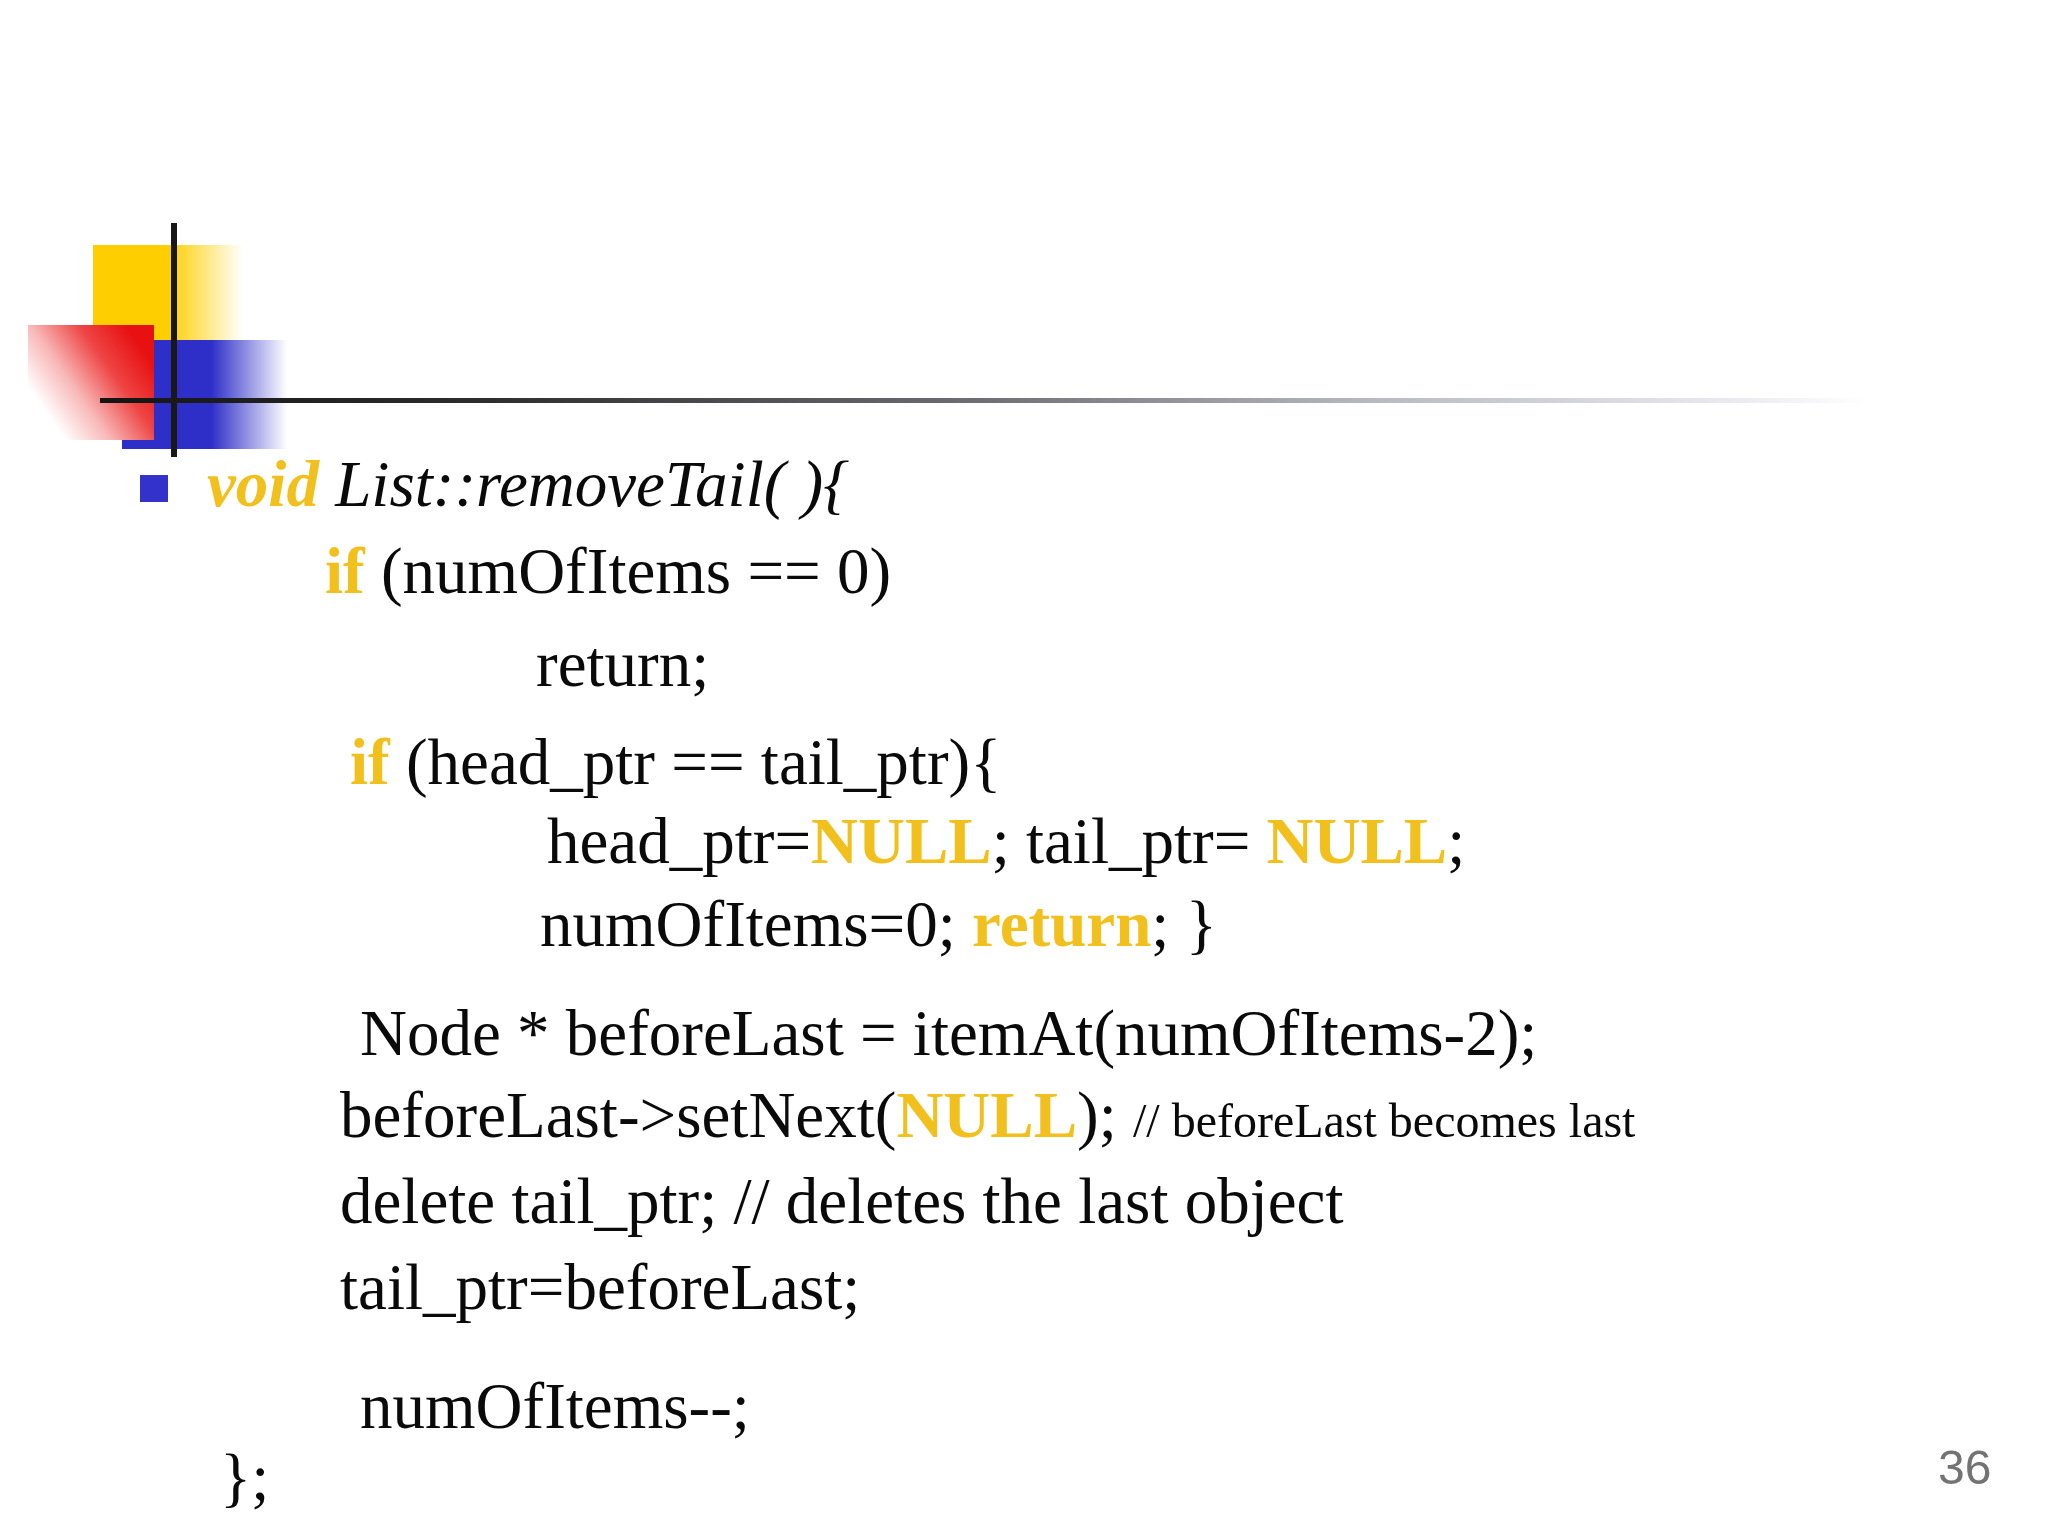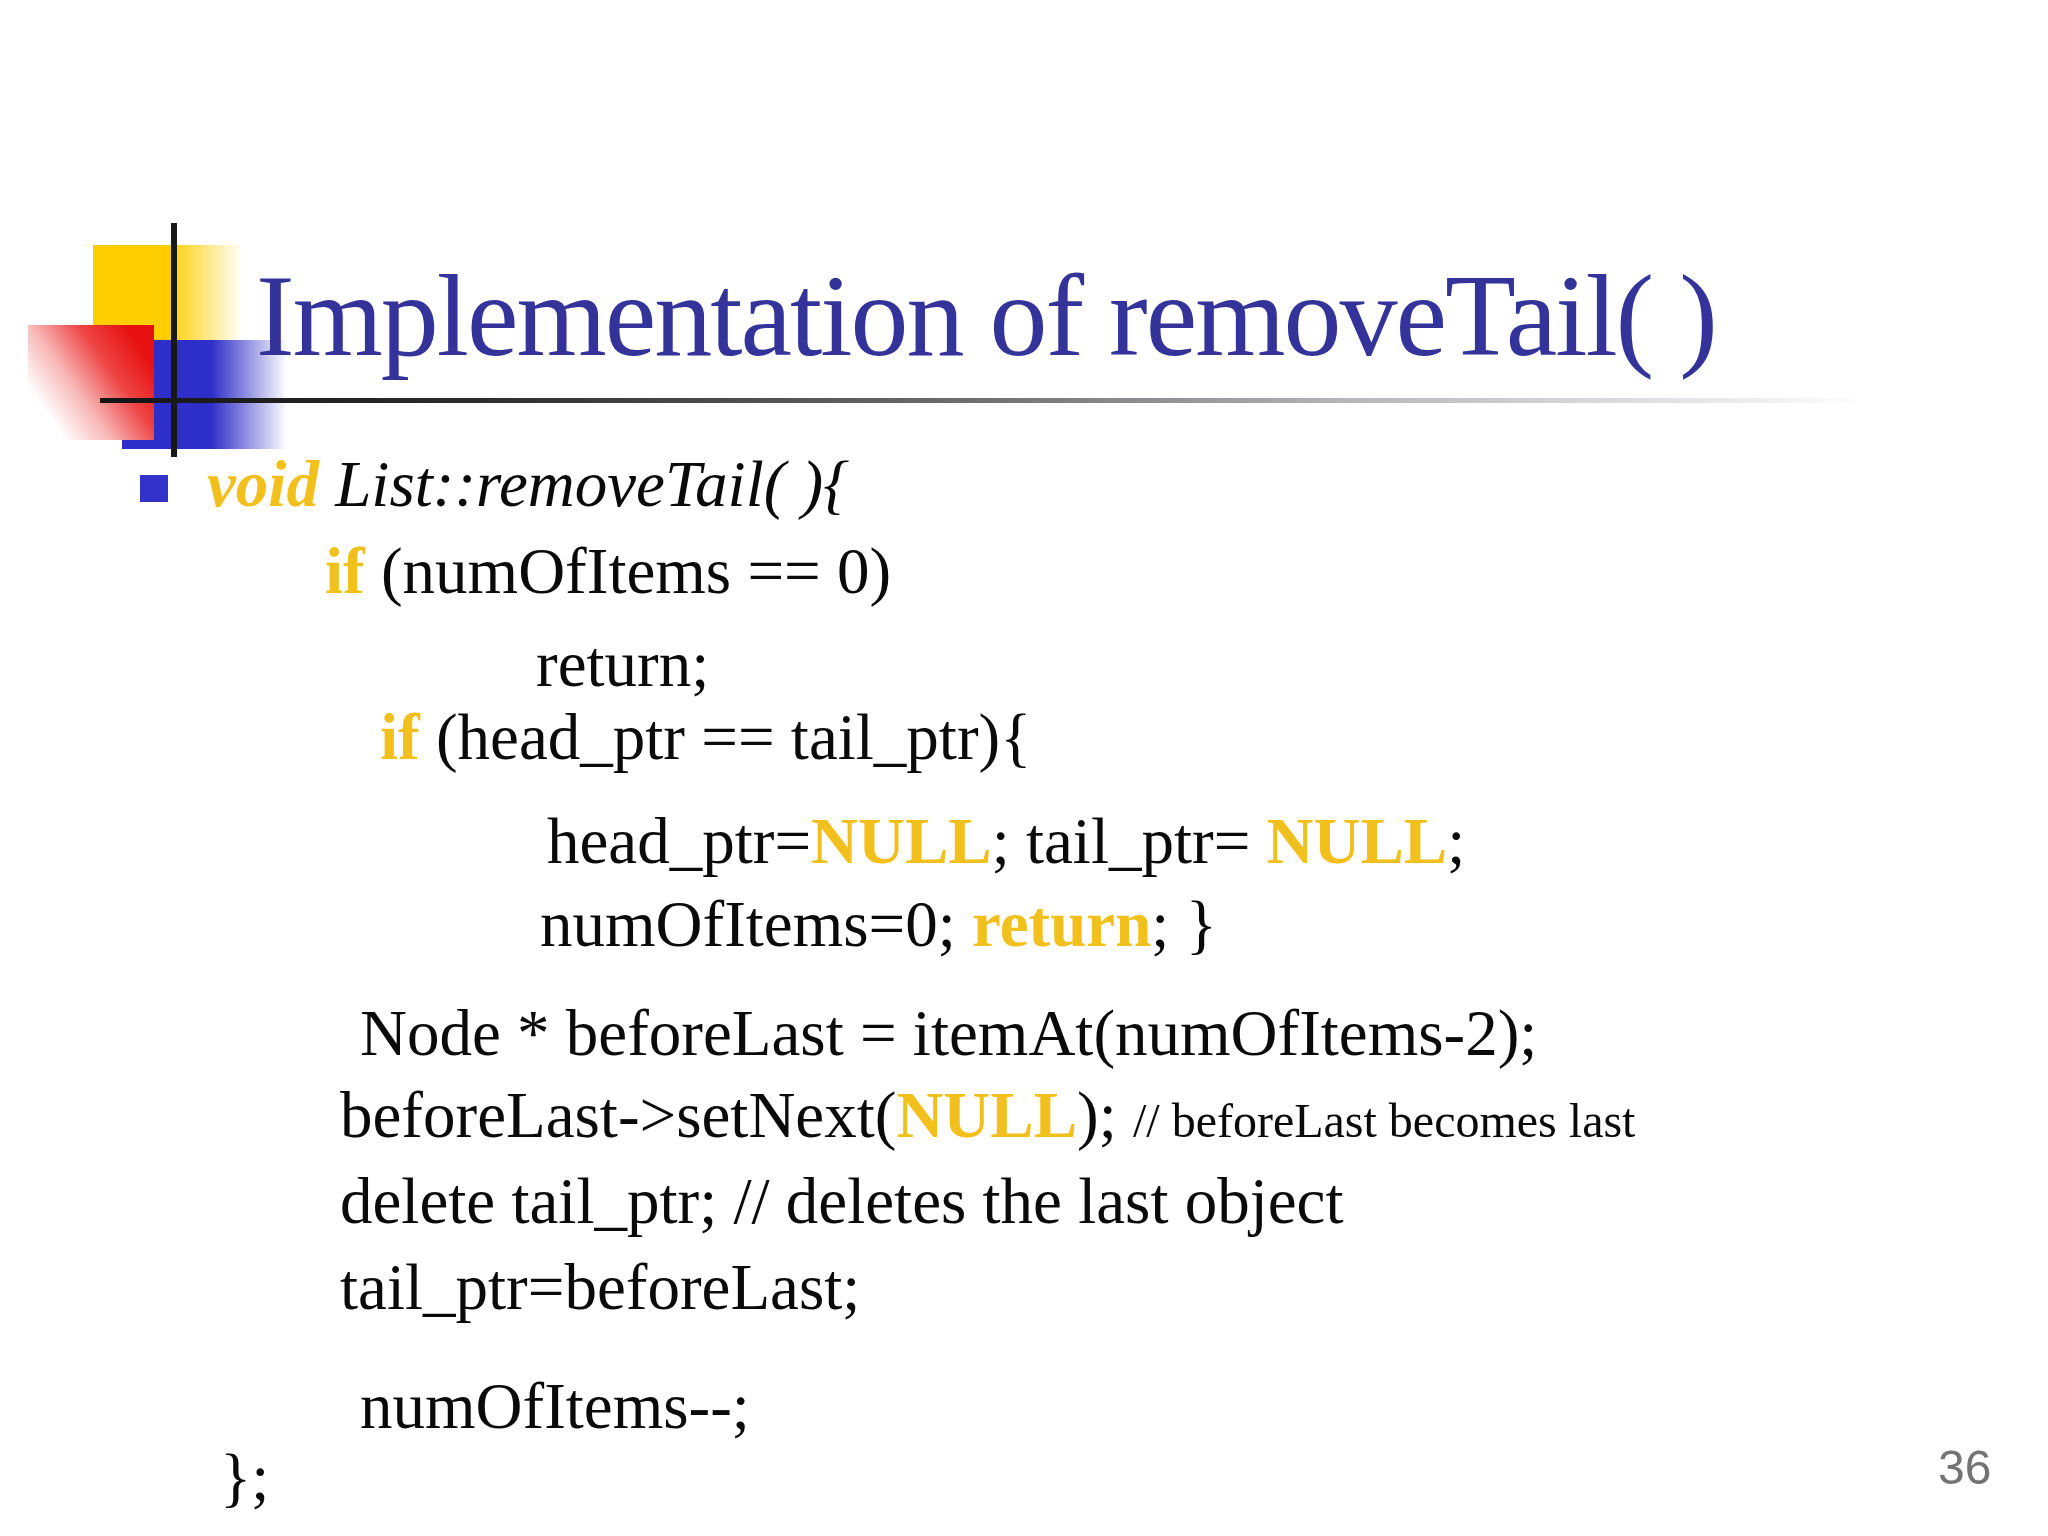--- a/index.html
+++ b/index.html
@@ -57,29 +57,28 @@
 <body>
 
 <div class="slide" style="--titleBlue: #333399; --gold: #F2C01D; --bulletBlue: #3333CC; --yellow: #FFCE00; --blue: #2E2EC8; --red: #E81111;">
 
   <div class="yellow-sq"></div>
   <div class="blue-sq"></div>
   <div class="red-sq"></div>
   <div class="v-line"></div>
   <div class="h-line"></div>
 
-  <div class="title">Implementation of removeTail( )</div>
 
   <div class="bullet"></div>
 
   <div id="code-container">
       <div class="code-line" style="left: 207px; top: 444px; font-style: italic;"><span class="seg-kw">void</span><span class="seg-code"> List::removeTail( ){</span></div>
       <div class="code-line" style="left: 325px; top: 531px;"><span class="seg-kw">if</span><span class="seg-code"> (numOfItems == 0)</span></div>
       <div class="code-line" style="left: 536px; top: 624px;"><span class="seg-code">return;</span></div>
-      <div class="code-line" style="left: 350px; top: 697px; margin-left: 30px;"><span class="seg-kw">if</span><span class="seg-code"> (head_ptr == tail_ptr){</span></div>
+      <div class="code-line" style="left: 350px; top: 722px;"><span class="seg-kw">if</span><span class="seg-code"> (head_ptr == tail_ptr){</span></div>
       <div class="code-line" style="left: 540px; top: 801px; margin-left: 7px;"><span class="seg-code">head_ptr=</span><span class="seg-kw">NULL</span><span class="seg-code">; tail_ptr= </span><span class="seg-kw">NULL</span><span class="seg-code">;</span></div>
       <div class="code-line" style="left: 540px; top: 884px;"><span class="seg-code">numOfItems=0; </span><span class="seg-kw">return</span><span class="seg-code">; }</span></div>
       <div class="code-line" style="left: 340px; top: 993px; margin-left: 20px;"><span class="seg-code">Node * beforeLast = itemAt(numOfItems-2);</span></div>
       <div class="code-line" style="left: 340px; top: 1075px;"><span class="seg-code">beforeLast-&gt;setNext(</span><span class="seg-kw">NULL</span><span class="seg-code">); </span><span class="seg-comment">// beforeLast becomes last</span></div>
       <div class="code-line" style="left: 340px; top: 1161px;"><span class="seg-code">delete tail_ptr;   // deletes the last object</span></div>
       <div class="code-line" style="left: 340px; top: 1247px;"><span class="seg-code">tail_ptr=beforeLast;</span></div>
       <div class="code-line" style="left: 360px; top: 1366px;"><span class="seg-code">numOfItems--;</span></div>
       <div class="code-line" style="left: 220px; top: 1437px;"><span class="seg-code">};</span></div>
     </div>
 

